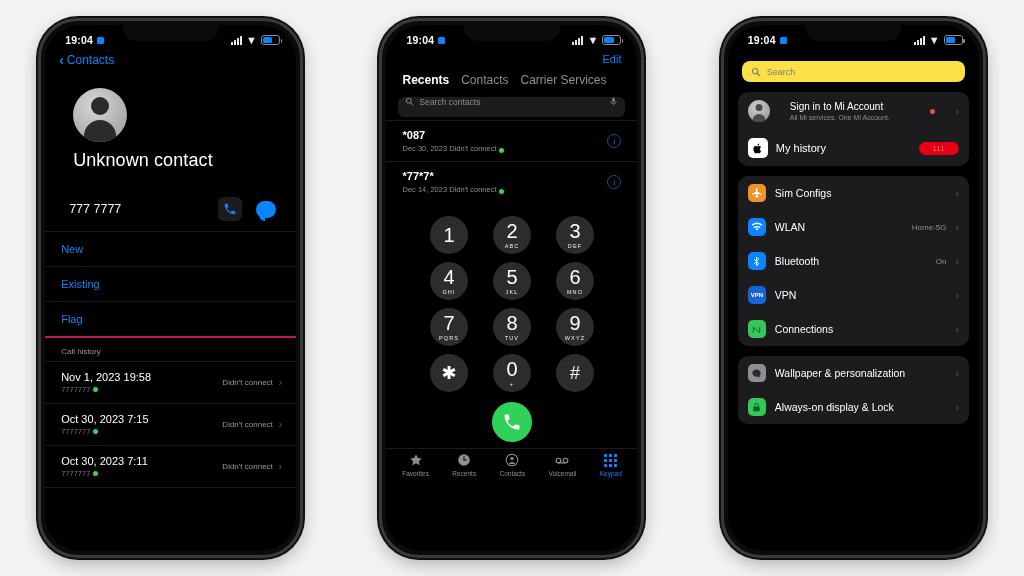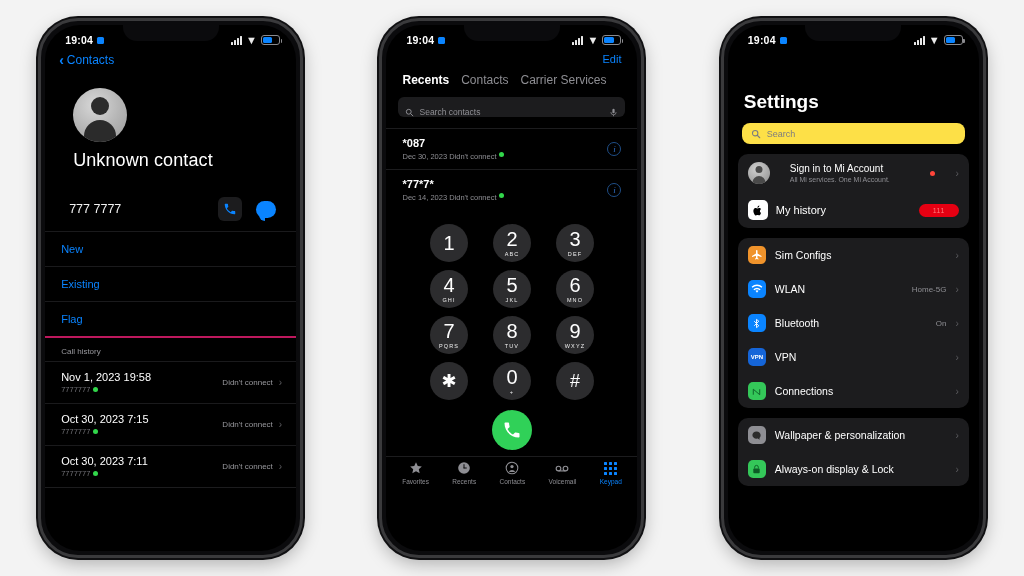--- a/index.html
+++ b/index.html
@@ -108,31 +108,31 @@
   .gdot { width: 5px; height: 5px; border-radius: 50%; background: #32d74b; display: inline-block; }
   .p1-hist-r { display: flex; align-items: center; gap: 6px; font-size: 8px; color: #98989d; }
   .chev-r { color: #5a5a5e; font-size: 10px; }
 
   
   .p2-edit { text-align: right; padding: 2px 16px 0; font-size: 11px; color: #0a84ff; cursor: pointer; }
   .p2-tabs { display: flex; gap: 12px; padding: 8px 16px 4px; font-size: 12px; }
   .p2-tab { color: #8e8e93; cursor: pointer; }
   .p2-tab.on { color: #fff; font-weight: bold; }
   .p2-search {
-    margin: 6px 12px 11px; height: 20px; border-radius: 6px; background: #1c1c1e;
-    display: flex; align-items: flex-end; gap: 5px; padding: 0 7px; cursor: text;
+    margin: 6px 12px 3px; height: 20px; border-radius: 6px; background: #1c1c1e;
+    display: flex; align-items: flex-start; gap: 5px; padding: 0 7px; cursor: text;
   }
   .p2-search .ph { font-size: 8.5px; color: #8e8e93; flex: 1; }
   .p2-search svg { width: 9px; height: 9px; }
   .p2-recent {
     display: flex; align-items: center; justify-content: space-between;
     padding: 8px 16px; border-top: 1px solid #1c1c1e; cursor: pointer;
   }
   .p2-recent .t { font-size: 11px; font-weight: bold; }
-  .p2-recent .s { font-size: 7.5px; color: #8e8e93; margin-top: 3px; display: flex; align-items: flex-start; gap: 3px; }
+  .p2-recent .s { font-size: 7.5px; color: #8e8e93; margin-top: 3px; display: flex; align-items: flex-end; gap: 3px; }
   .info-i {
     width: 14px; height: 14px; border-radius: 50%; border: 1.2px solid #1f4e87;
     color: #2d6bbf; font-size: 9px; font-style: italic; font-family: "Liberation Serif", serif;
     display: flex; align-items: center; justify-content: center; cursor: pointer;
   }
   .keypad {
     display: grid; grid-template-columns: repeat(3, 1fr);
     row-gap: 8px; column-gap: 18px; padding: 14px 40px 0;
     justify-items: center;
   }
@@ -509,21 +509,20 @@
               <i></i>
               <i></i>
             </span>
           <span class="wifi">▼</span>
           <span class="batt">
               <i></i>
             </span>
         </div>
       </div>
 
-      <div class="p3-title">Settings</div>
 
       <div class="p3-search">
         <svg viewBox="0 0 24 24" fill="none" stroke="#7c7c80" stroke-width="2.6" style="width:10px;height:10px">
             <circle cx="10" cy="10" r="6.5"></circle>
             <line x1="15" y1="15" x2="21" y2="21" stroke-linecap="round"></line>
           </svg>
         <span class="ph">Search</span>
       </div>
 
       <div class="p3-card">

